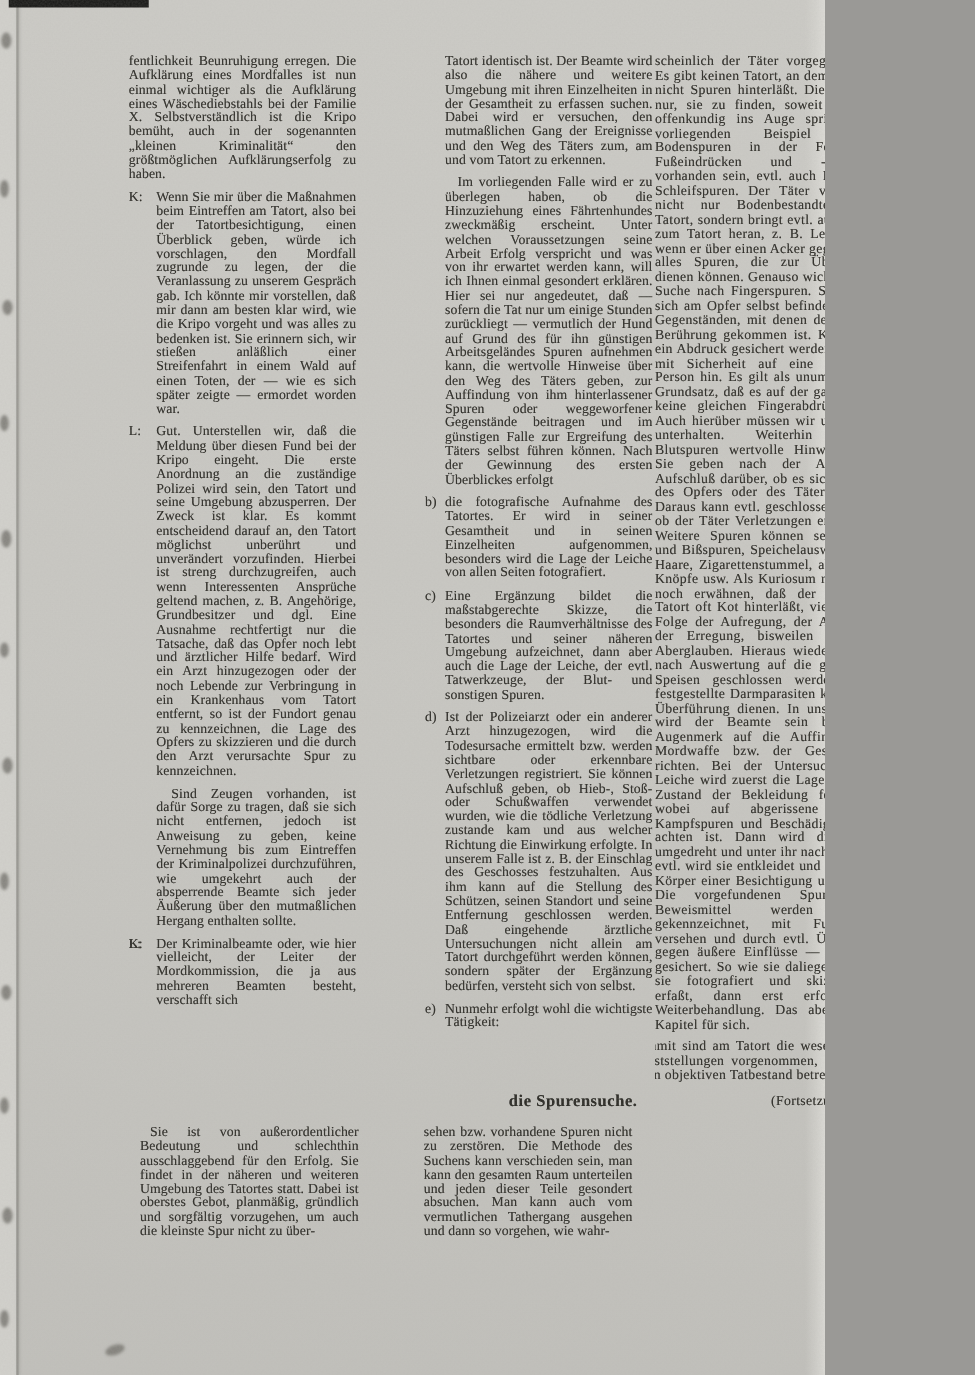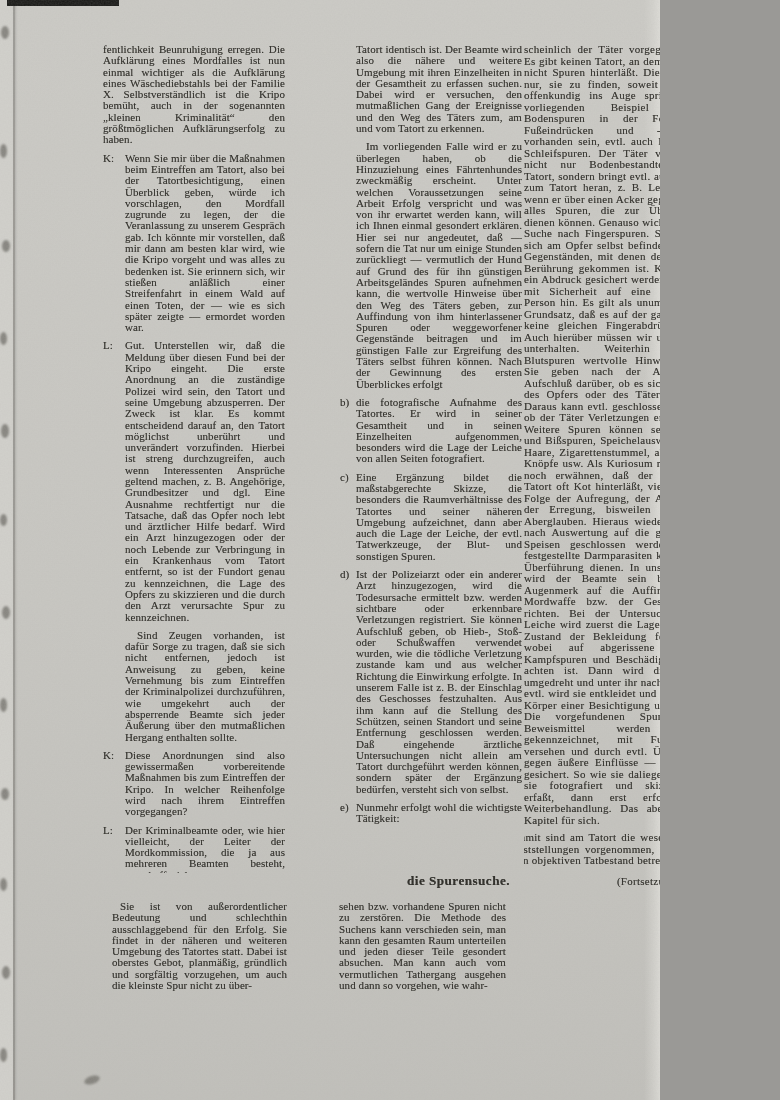--- a/index.html
+++ b/index.html
@@ -86,21 +86,20 @@
       <span class="lbl">K:</span>
       <p>Wenn Sie mir über die Maßnahmen beim Eintreffen am Tatort, also bei der Tatortbesichtigung, einen Überblick geben, würde ich vorschlagen, den Mordfall zugrunde zu legen, der die Veranlassung zu unserem Gespräch gab. Ich könnte mir vorstellen, daß mir dann am besten klar wird, wie die Kripo vorgeht und was alles zu bedenken ist. Sie erinnern sich, wir stießen anläßlich einer Streifenfahrt in einem Wald auf einen Toten, der — wie es sich später zeigte — ermordet worden war.</p>
     </div>
     <div class="blk speaker">
       <span class="lbl">L:</span>
       <p>Gut. Unterstellen wir, daß die Meldung über diesen Fund bei der Kripo eingeht. Die erste Anordnung an die zuständige Polizei wird sein, den Tatort und seine Umgebung abzusperren. Der Zweck ist klar. Es kommt entscheidend darauf an, den Tatort möglichst unberührt und unverändert vorzufinden. Hierbei ist streng durchzugreifen, auch wenn Interessenten Ansprüche geltend machen, z. B. Angehörige, Grundbesitzer und dgl. Eine Ausnahme rechtfertigt nur die Tatsache, daß das Opfer noch lebt und ärztlicher Hilfe bedarf. Wird ein Arzt hinzugezogen oder der noch Lebende zur Verbringung in ein Krankenhaus vom Tatort entfernt, so ist der Fundort genau zu kennzeichnen, die Lage des Opfers zu skizzieren und die durch den Arzt verursachte Spur zu kennzeichnen.</p>
     </div>
     <p class="blk sub">Sind Zeugen vorhanden, ist dafür Sorge zu tragen, daß sie sich nicht entfernen, jedoch ist Anweisung zu geben, keine Vernehmung bis zum Eintreffen der Kriminalpolizei durchzuführen, wie umgekehrt auch der absperrende Beamte sich jeder Äußerung über den mutmaßlichen Hergang enthalten sollte.</p>
     <div class="blk speaker">
       <span class="lbl">K:</span>
-      <p>Diese Anordnungen sind also gewissermaßen vorbereitende Maßnahmen bis zum Eintreffen der Kripo. In welcher Reihenfolge wird nach ihrem Eintreffen vorgegangen?</p>
     </div>
     <div class="blk speaker">
       <span class="lbl">L:</span>
       <p>Der Kriminalbeamte oder, wie hier vielleicht, der Leiter der Mordkommission, die ja aus mehreren Beamten besteht, verschafft sich</p>
     </div>
 
   </div>
 
   <div class="col upper2">
     <p class="blk flow">Tatort identisch ist. Der Beamte wird also die nähere und weitere Umgebung mit ihren Einzelheiten in der Gesamtheit zu erfassen suchen. Dabei wird er versuchen, den mutmaßlichen Gang der Ereignisse und den Weg des Täters zum, am und vom Tatort zu erkennen.</p>

